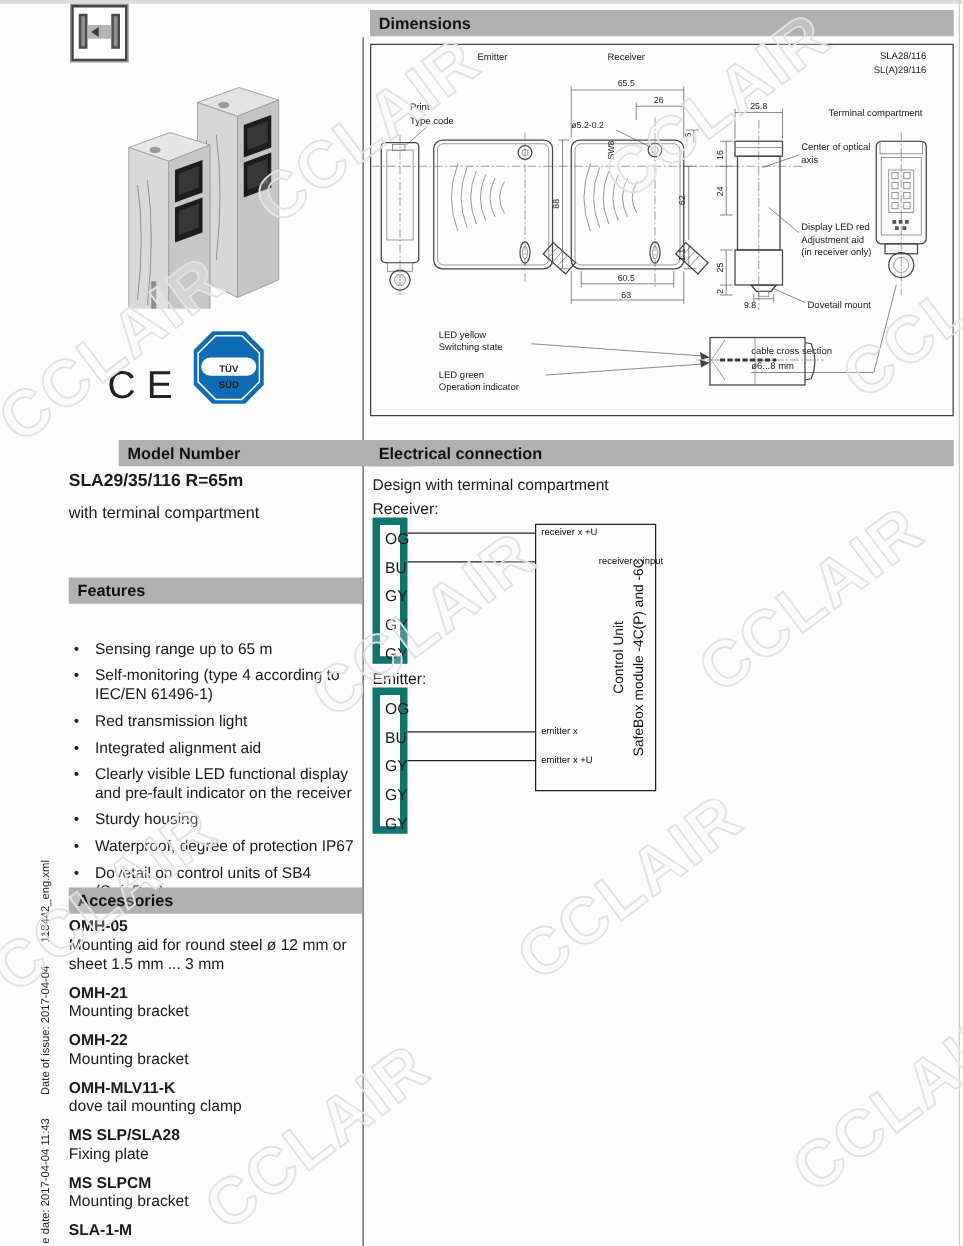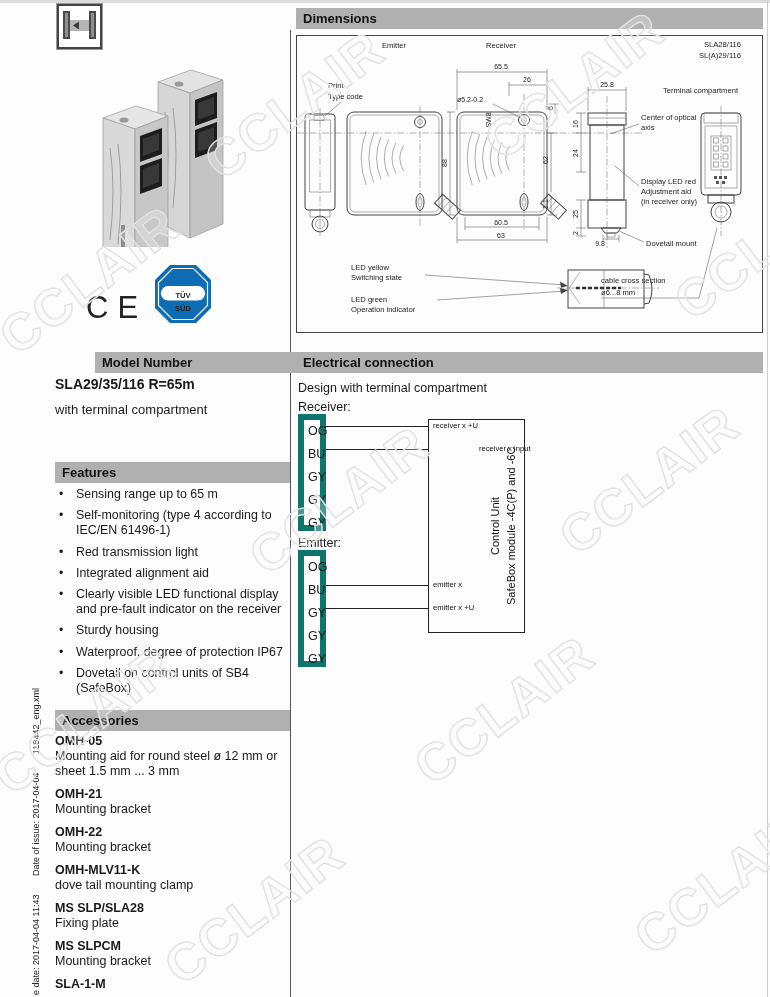--- a/index.html
+++ b/index.html
@@ -18,21 +18,21 @@
     transform:rotate(-37deg); pointer-events:none; z-index:40; }
 
   
   .vline { position:absolute; width:0; border-left:1px solid #555; }
   .topstrip { position:absolute; left:0; top:0; width:770px; height:3px; background:#dcdcdc; }
   .rightstrip { position:absolute; left:767px; top:0; width:1px; height:997px; background:#cccccc; }
 
   
   .model-value { position:absolute; font-size:14px; font-weight:bold; }
   .model-note  { position:absolute; font-size:13px; }
-  ul.features { position:absolute; list-style:none; width:235px; }
+  ul.features { position:absolute; list-style:none; width:235px;margin-top:25px; }
   ul.features li { position:relative; padding-left:21px; font-size:12.4px;
     line-height:15.2px; margin-bottom:6px; }
   ul.features li::before { content:"\2022"; position:absolute; left:4px; top:0; }
   .acc { margin-bottom:8px; }
   .acc-name { font-size:12.5px; font-weight:bold; line-height:15px; }
   .acc-desc { font-size:12.5px; line-height:15px; }
   .acc-desc:empty { display:none; }
 
   
   .ce { position:absolute; font-size:31px; letter-spacing:9px; color:#222; font-weight:normal;margin-top:12px; }

